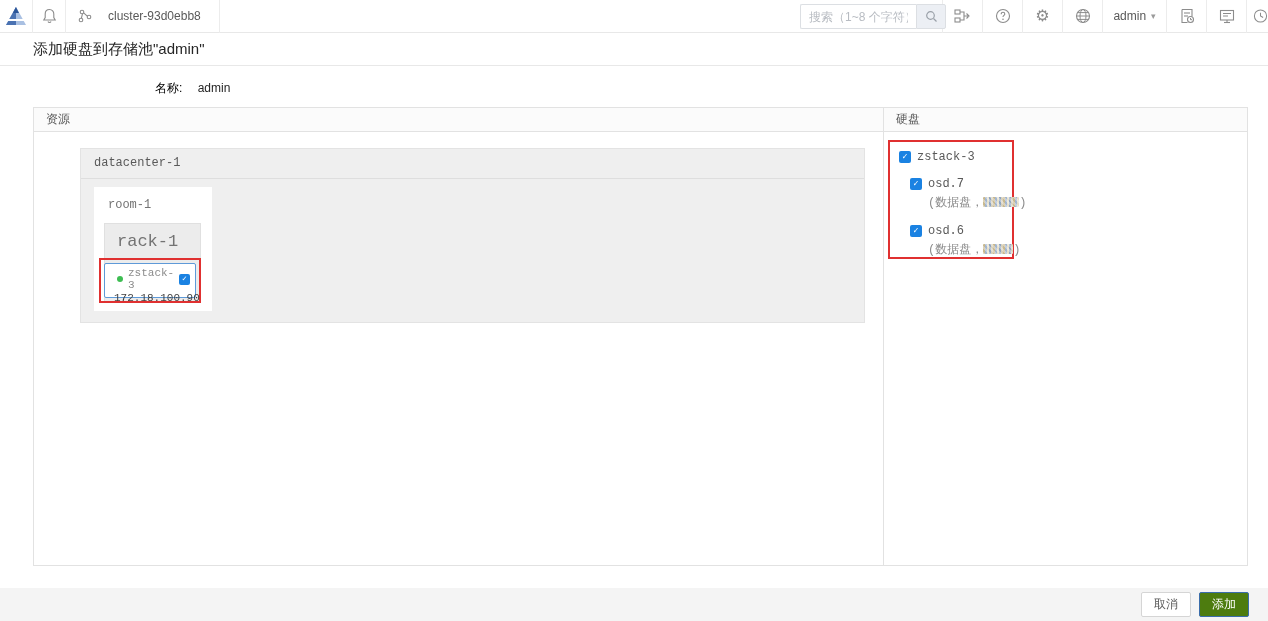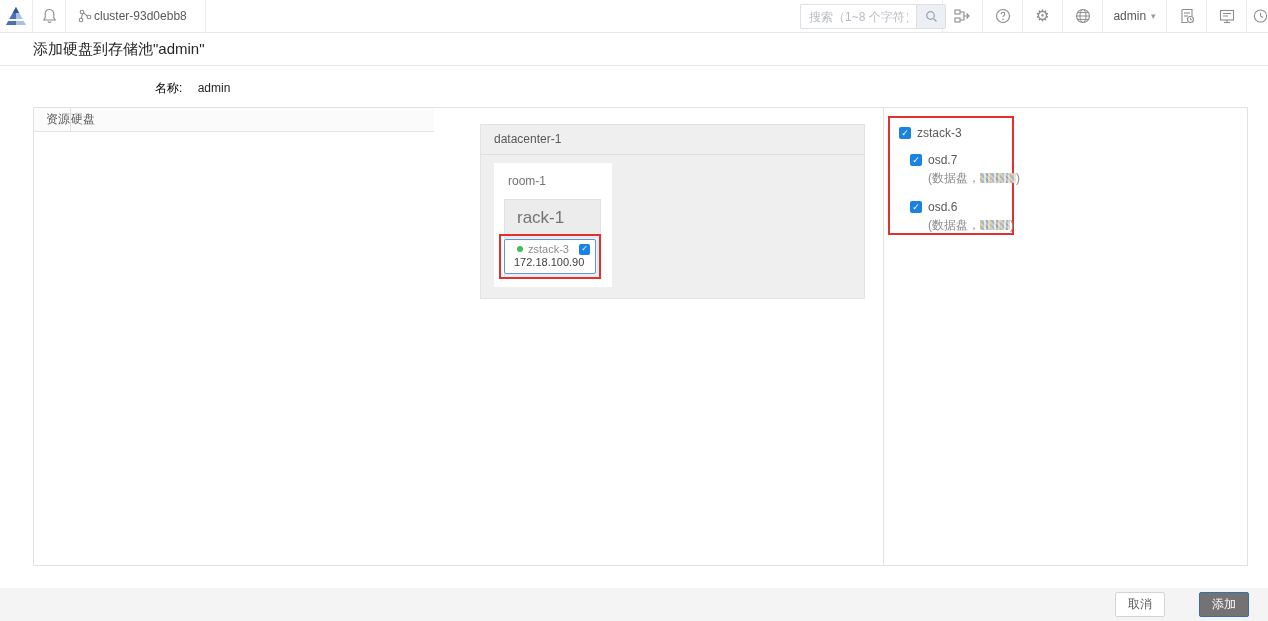--- a/index.html
+++ b/index.html
@@ -6,21 +6,21 @@
   html,body { width:1268px; height:621px; background:#fff; overflow:hidden;
     font-family:"Liberation Sans","DejaVu Sans",sans-serif; }
 
   
   .topbar { position:absolute; top:0; left:0; right:0; height:33px; background:#fff;
     border-bottom:1px solid #e8e8e8; display:flex; align-items:center; }
   .tb-cell { height:33px; display:flex; align-items:center; justify-content:center; }
   .tb-div { border-right:1px solid #ececec; }
   .tb-logo { width:33px; }
   .tb-bell { width:33px; cursor:pointer; }
-  .tb-cluster { padding:0 18px 0 12px; gap:2px; font-size:12px; color:#595959; cursor:pointer; }
+  .tb-cluster { padding:0 18px 0 12px; gap:16px; font-size:12px; color:#595959; cursor:pointer; }
   .tb-spacer { flex:1; }
   .search-box { position:absolute; left:800px; top:4px; width:146px; height:25px; display:flex; }
   .search-box input { flex:1; min-width:0; border:1px solid #dcdfe3; border-right:none;
     border-radius:2px 0 0 2px; background:#fff; padding:0 8px; font-size:12px; color:#555; outline:none; }
   .search-box input::placeholder { color:#b8bcc2; }
   .search-btn { width:30px; background:#eceff4; border:1px solid #dcdfe3; border-radius:0 2px 2px 0;
     display:flex; align-items:center; justify-content:center; cursor:pointer; }
   .tb-icon { width:40px; border-left:1px solid #ececec; cursor:pointer; color:#8c8c8c; }
   .tb-admin { width:64px; border-left:1px solid #ececec; font-size:12px; color:#595959; gap:5px; cursor:pointer; }
   .caret { font-size:9px; color:#9a9a9a; }
@@ -30,25 +30,25 @@
   
   .title-row { position:absolute; top:33px; left:0; right:0; height:33px; border-bottom:1px solid #e8e8e8;
     display:flex; align-items:center; padding-left:33px; }
   .page-title { font-size:15px; color:#262626; font-weight:500; }
   .form-row { position:absolute; top:80px; left:155px; font-size:12px; }
   .form-label { color:#000000; }
   .form-value { color:#262626; margin-left:12px; }
 
   
   .panels { position:absolute; left:33px; right:20px; top:107px; height:459px;
-    border:1px solid #e2e2e2; display:flex; flex-direction:row; background:#fff; }
+    border:1px solid #e2e2e2; display:flex; flex-direction:column; background:#fff;font-family:Liberation Mono, monospace; }
   .panels-head { height:24px; display:flex; border-bottom:1px solid #e2e2e2; background:#fbfbfb; }
   .ph-left { flex:1; display:flex; align-items:center; padding-left:12px; font-size:12px; color:#595959; }
   .ph-right { width:364px; border-left:1px solid #e2e2e2; display:flex; align-items:center;
-    font-size:12px; color:#595959; }
+    padding-left:12px; font-size:12px; color:#595959; }
   .panels-body { flex:1; display:flex; }
   .pb-left { flex:1; position:relative; }
   .pb-right { width:364px; border-left:1px solid #e2e2e2; position:relative; }
 
   
   .dc-box { position:absolute; left:14px; top:16px; right:18px; height:175px;
     background:#efefef; border:1px solid #e3e3e3;margin-left:32px; }
   .dc-head { height:30px; line-height:29px; padding-left:13px; font-size:12px; color:#595959;
     border-bottom:1px solid #dedede; }
   .room-card { position:absolute; left:13px; top:38px; width:118px; height:124px; background:#fff; }
@@ -84,21 +84,21 @@
       repeating-linear-gradient(90deg,#c9b98f 0 2px,#a3b6cf 2px 4px,#e6dfc9 4px 6px,#90a5c0 6px 8px,#d8d1bc 8px 10px); }
   .mosaic-a { width:36px; }
   .mosaic-b { width:30px; }
 
   
   .footer { position:absolute; left:0; right:0; bottom:0; height:33px; background:#f4f4f4;
     display:flex; align-items:center; justify-content:flex-end; padding-right:19px; gap:8px; }
   .btn { height:25px; padding:0 12px; font-size:12px; border-radius:2px; cursor:pointer;
     display:inline-flex; align-items:center; }
   .btn-cancel { background:#fff; border:1px solid #d5d5d5; color:#595959;text-align:center; }
-  .btn-primary { background:#737373; border:1px solid #3a6dab; color:#fff;margin-left:26px; }
+  .btn-primary { background:#4d7c0f; border:1px solid #3a6dab; color:#fff; }
 
   svg { display:block; }
 </style>
 </head>
 <body>
 
 <div class="topbar">
   <div class="tb-cell tb-logo tb-div">
     <svg width="22" height="20" viewBox="0 0 22 20">
       <polygon points="11,1 21,19 1,19" fill="#a9c0e2"></polygon>

